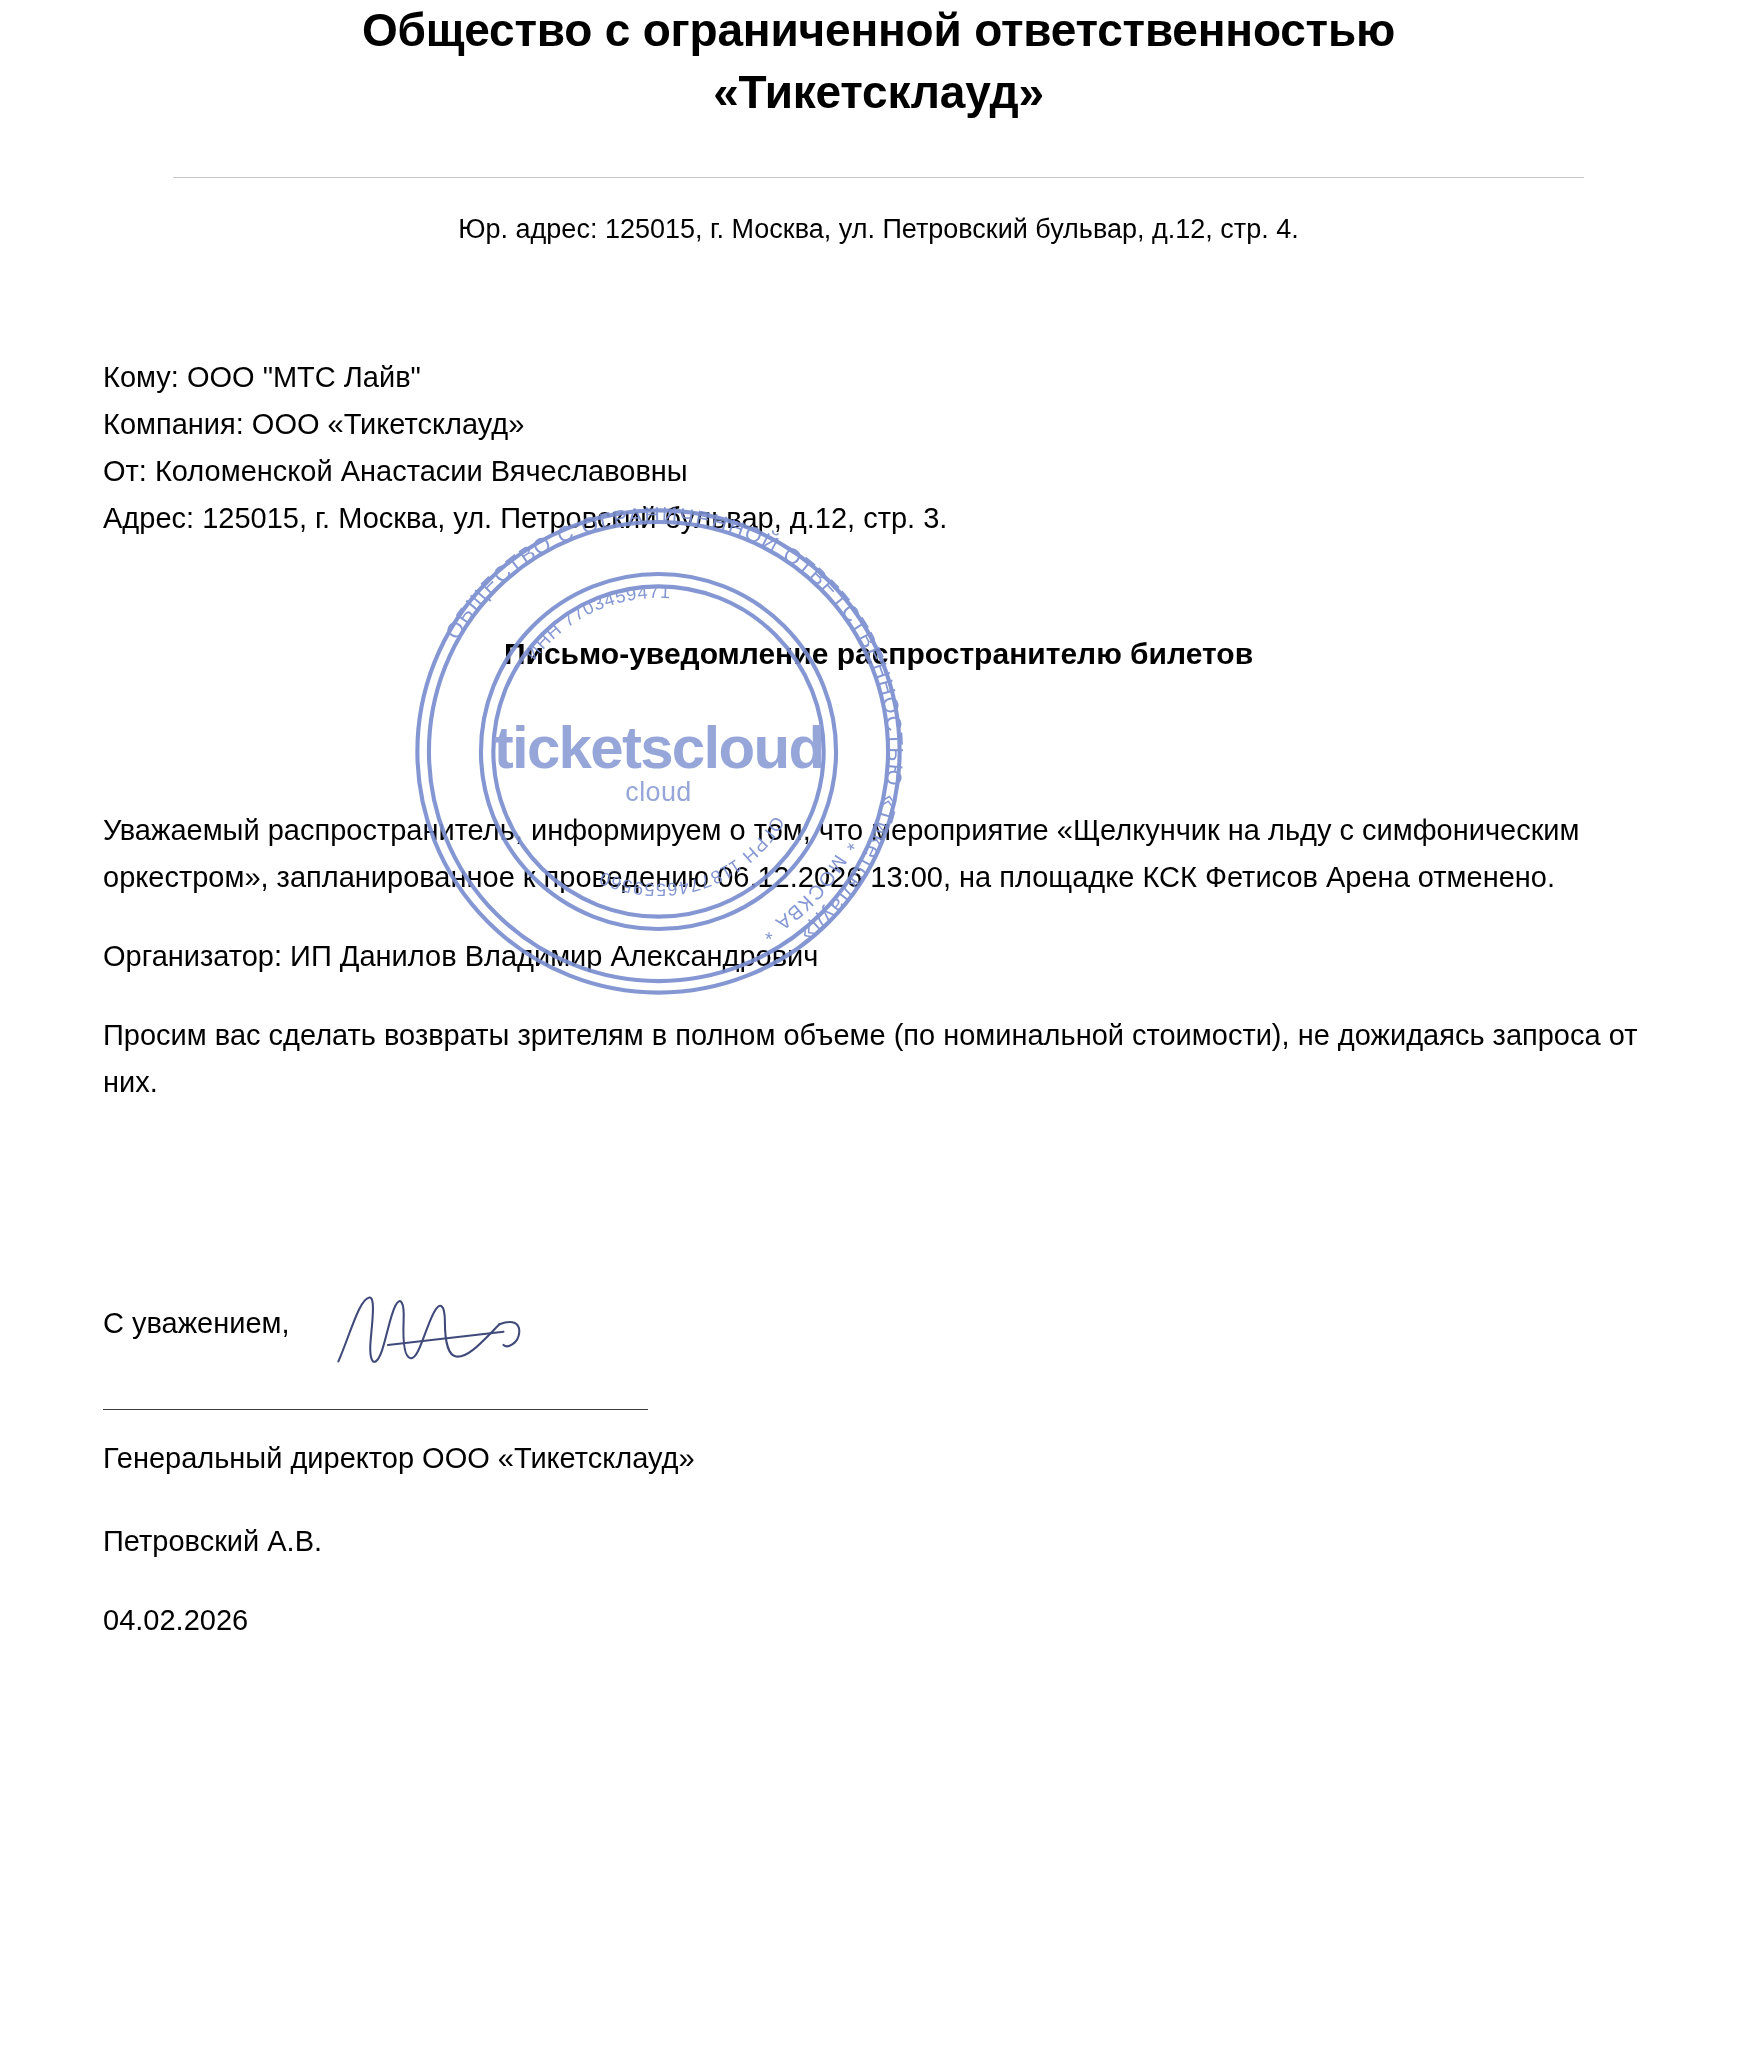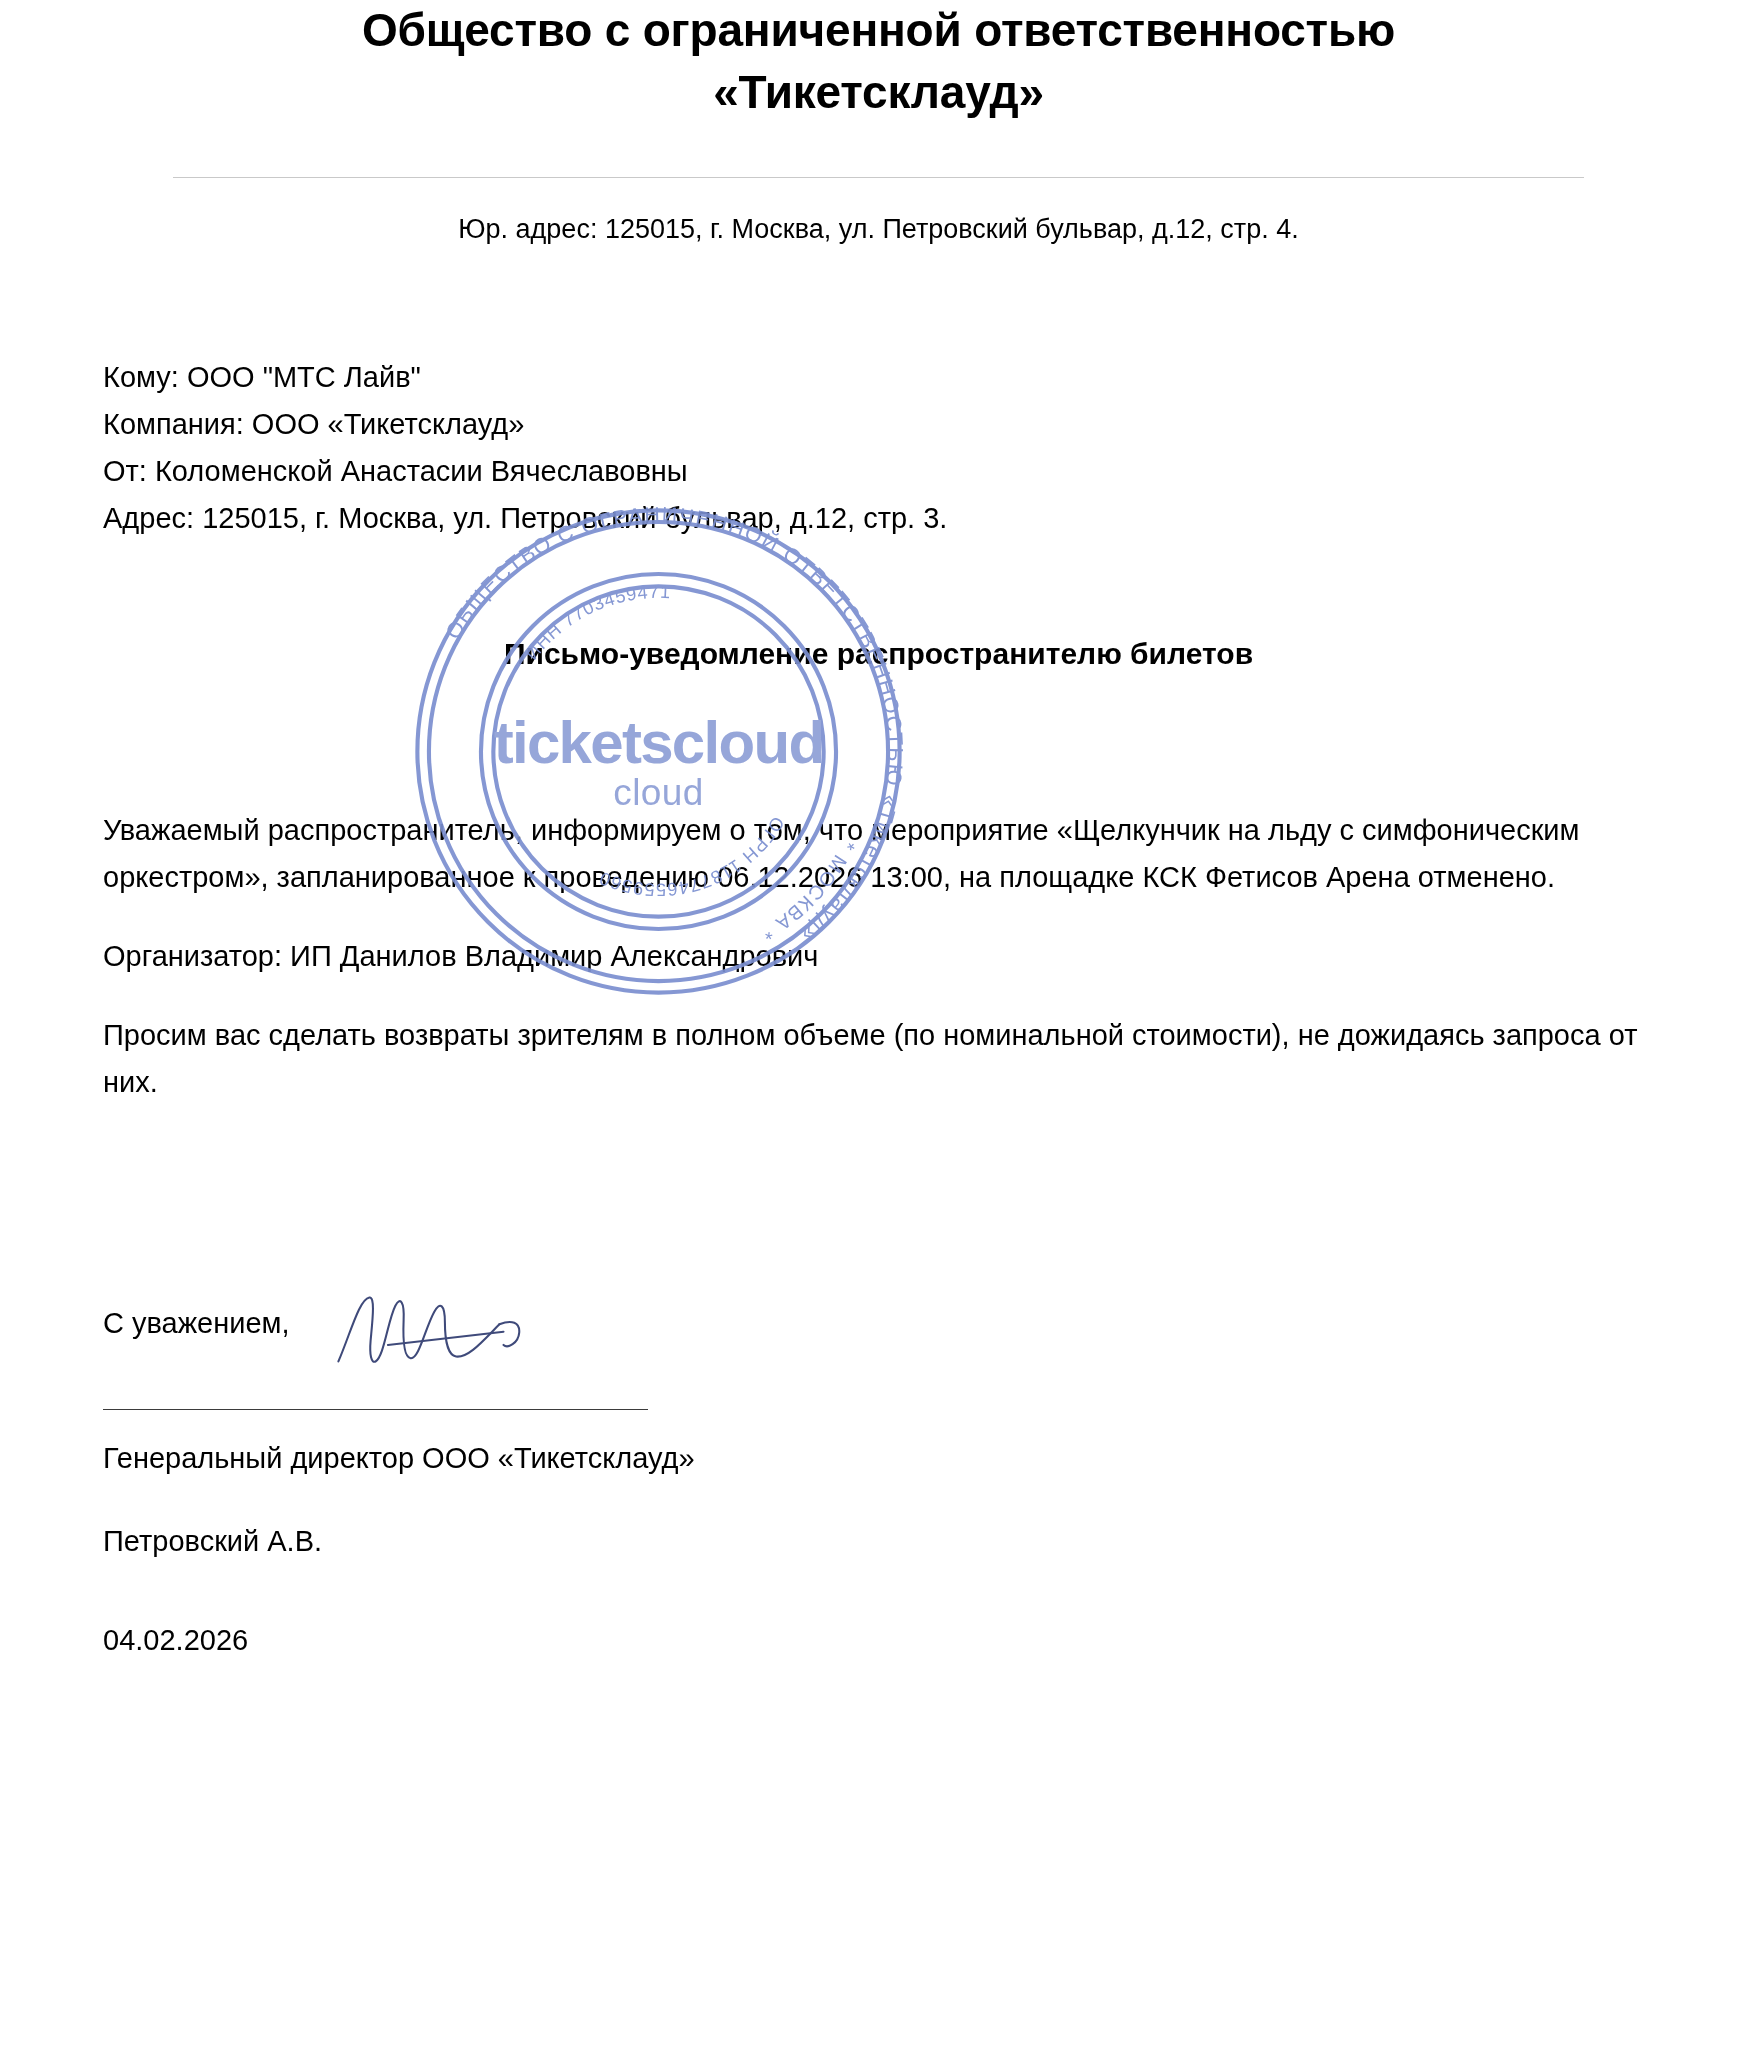--- a/index.html
+++ b/index.html
@@ -99,21 +99,21 @@
     width: 545px;
     border-top: 1.7px solid #3b3b3b;
   }
   .sign-title {
     margin-top: 25px;
   }
   .sign-name {
     margin-top: 36px;
   }
   .sign-date {
-    margin-top: 52px;
+    margin-top: 32px;
   }
 
   
   .signature-mark {
     position: absolute;
     left: 223px;
     top: -16.5px;
     width: 289px;
     height: 95px;
     pointer-events: none;
@@ -145,21 +145,21 @@
     text-align: center;
     color: #8e9fd6;
     line-height: 1;
   }
   .stamp-logo-main {
     font-size: 60px;
     font-weight: bold;
     letter-spacing: -1.7px;
   }
   .stamp-logo-sub {
-    font-size: 37px;
+    font-size: 27px;
     margin-top: 1px;
     letter-spacing: 0.4px;
   }
 </style>
 </head>
 <body>
 
 <div class="page">
   <div class="inner">
 

